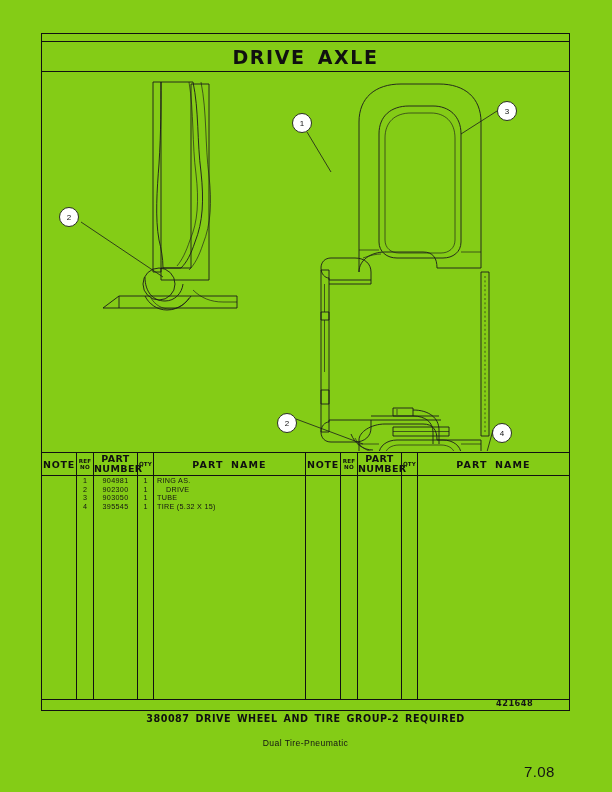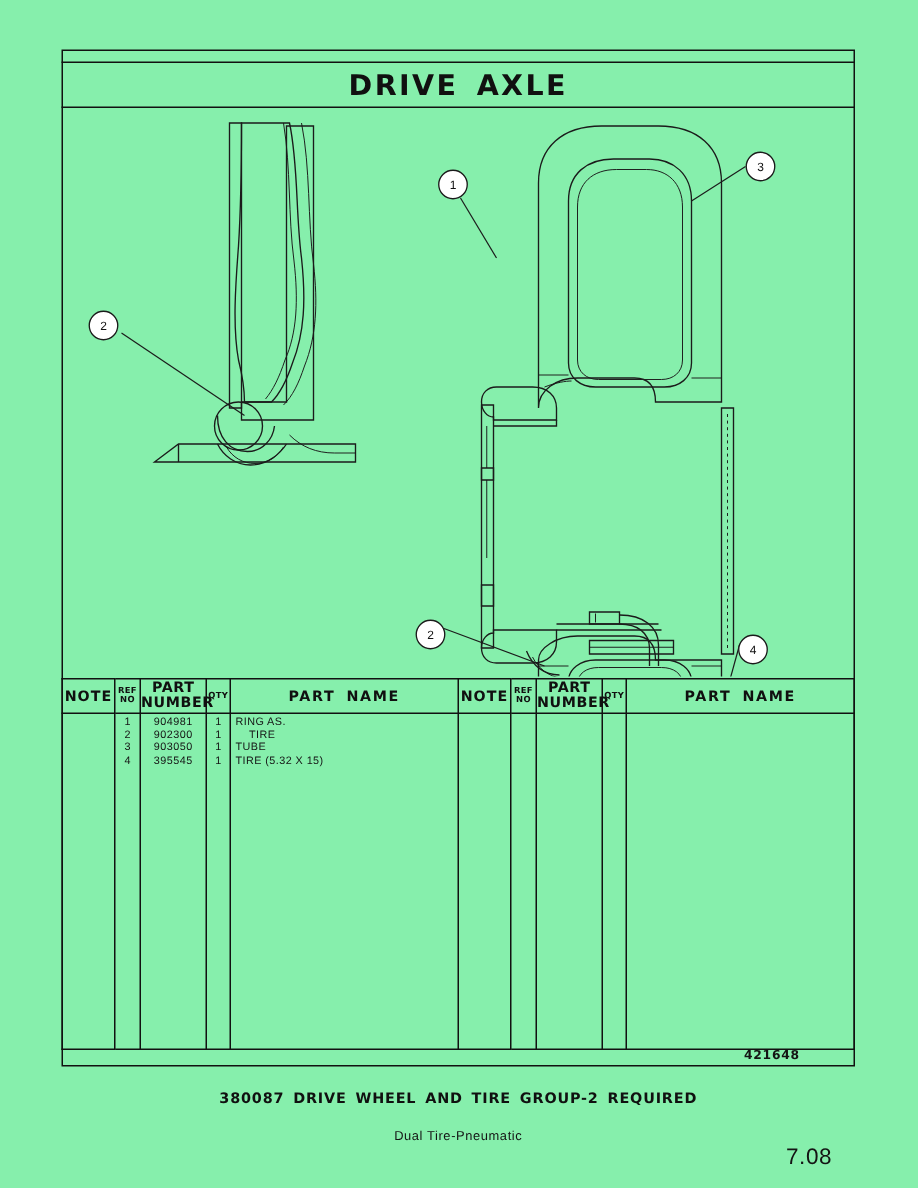--- a/index.html
+++ b/index.html
@@ -15,21 +15,21 @@
     font-family: "Liberation Sans", sans-serif;
     color: #1a1a1a;
     overflow: hidden;
   }
 
   
   #page {
     position: absolute;
     left: 0; top: 0;
     width: 612px; height: 792px;
-    background: #86efac;
+    background: #84cc16;
   }
 
   .frame {
     position: absolute;
     left: 41px;
     top: 33px;
     width: 529px;
     height: 678px;
     border: 1.6px solid #111;
     box-sizing: border-box;
@@ -147,21 +147,20 @@
     text-align: center;
   }
   .caption .line1 {
     font-size: 9.6px;
     font-weight: bold;
     letter-spacing: 0.55px;
     word-spacing: 2px;
     font-family: "DejaVu Sans", sans-serif;
     color: #101010;
     display: block;
-    margin-top: 14px;
   }
   .caption .line2 {
     font-size: 8.6px;
     font-weight: normal;
     letter-spacing: 0.4px;
     color: #141414;
     display: block;
     margin-top: 14px;
   }
 
@@ -480,21 +479,21 @@
             <span class="cellline">395545</span>
           </td>
           <td class="c-qty">
             <span class="cellline">1</span>
             <span class="cellline">1</span>
             <span class="cellline">1</span>
             <span class="cellline">1</span>
           </td>
           <td class="c-name">
             <span class="cellline">RING AS.</span>
-            <span class="cellline indent">TIRE</span>
+            <span class="cellline indent">DRIVE</span>
             <span class="cellline">TUBE</span>
             <span class="cellline">TIRE (5.32 X 15)</span>
           </td>
 
           <td class="c-note"></td>
           <td class="c-ref"></td>
           <td class="c-pn"></td>
           <td class="c-qty"></td>
           <td class="c-name"></td>
         </tr>

